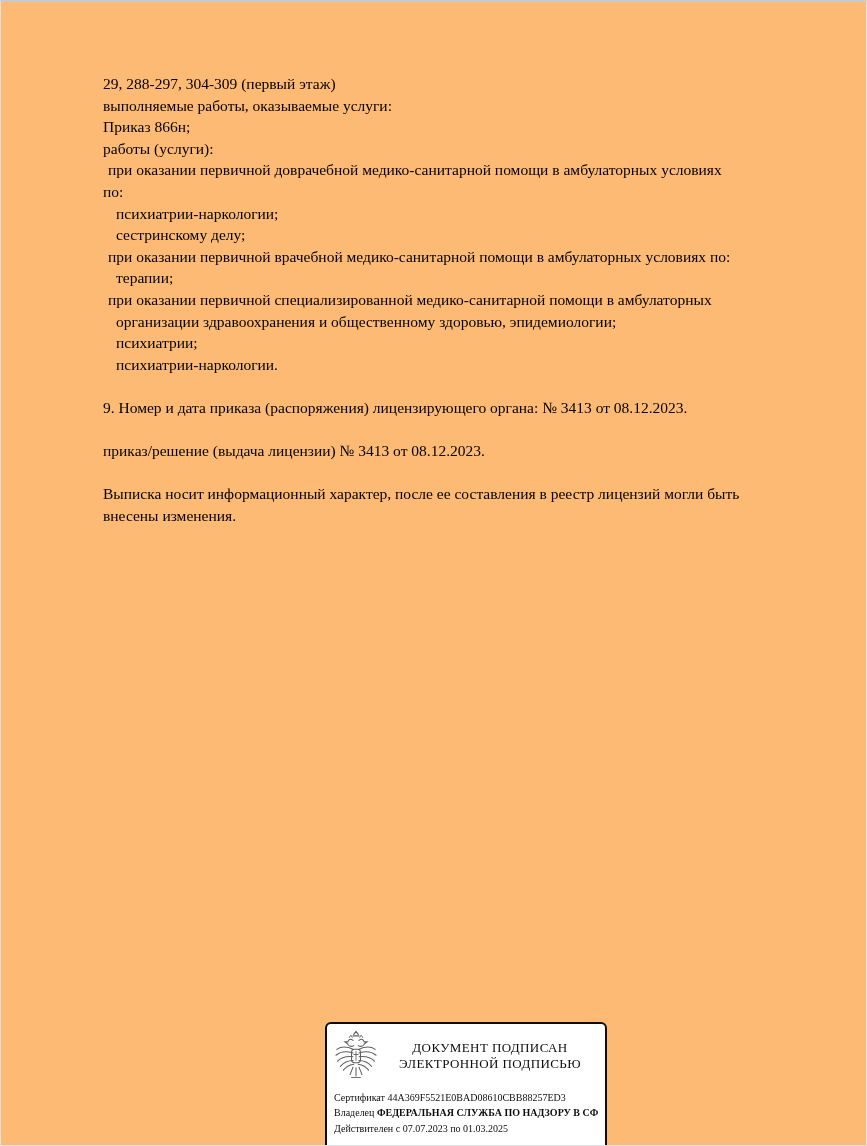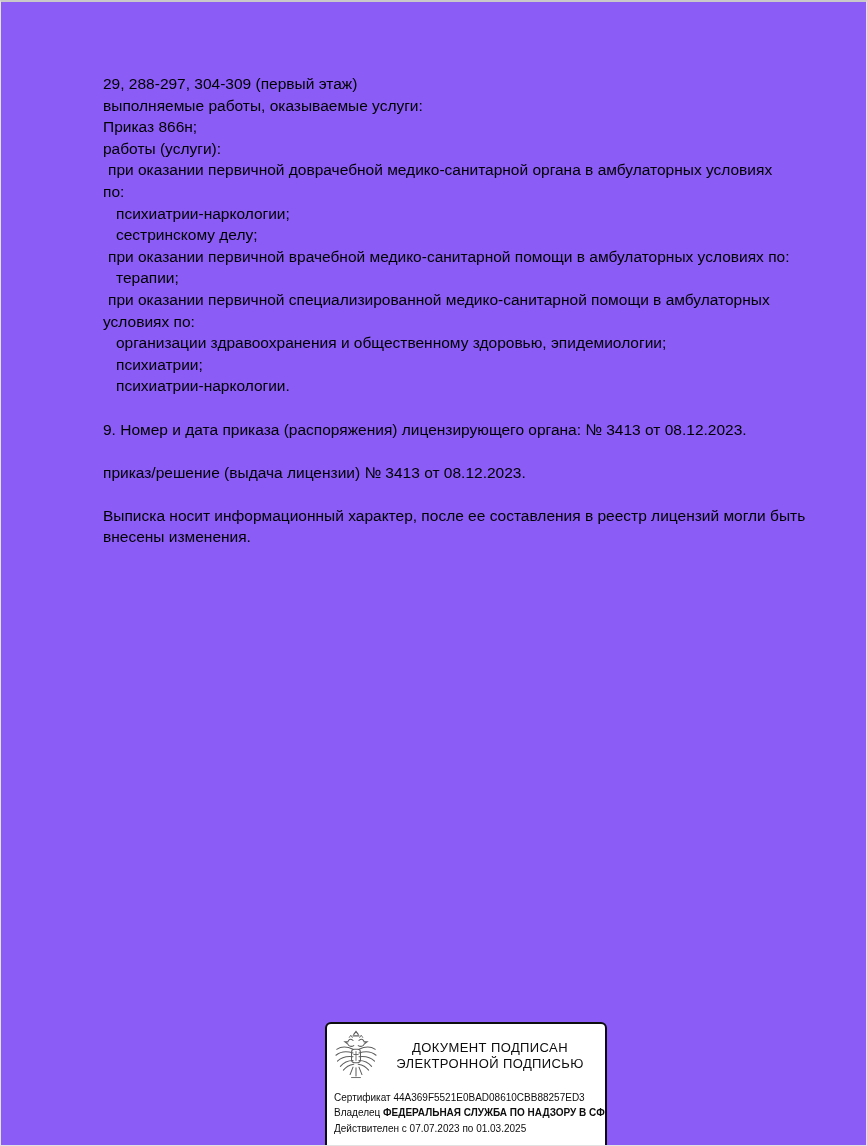--- a/index.html
+++ b/index.html
@@ -5,24 +5,24 @@
   html, body {
     margin: 0;
     padding: 0;
     background: #ffffff;
   }
   .page {
     position: relative;
     width: 867px;
     height: 1146px;
     box-sizing: border-box;
-    background: #8b5cf6;
+    background: #fdba74;
     border: 1px solid #e2e2e2;
     border-top: 2px solid #c9c9c9;
-    font-family: Liberation Sans, sans-serif;
+    font-family: Liberation Serif, serif;
     color: #000000;
     overflow: hidden;
   }
   .doc-body {
     position: absolute;
     top: 71px;
     left: 102px;
     width: 715px;
     font-size: 15.5px;
   }
@@ -79,28 +79,27 @@
 </head>
 <body>
 
 <div class="page">
 
   <div class="doc-body" id="doc-body">
       <div class="doc-line indent-0">29, 288-297, 304-309 (первый этаж)</div>
       <div class="doc-line indent-0">выполняемые работы, оказываемые услуги:</div>
       <div class="doc-line indent-0">Приказ 866н;</div>
       <div class="doc-line indent-0">работы (услуги):</div>
-      <div class="doc-line indent-1">при оказании первичной доврачебной медико-санитарной органа в амбулаторных условиях</div>
+      <div class="doc-line indent-1">при оказании первичной доврачебной медико-санитарной помощи в амбулаторных условиях</div>
       <div class="doc-line indent-0">по:</div>
       <div class="doc-line indent-2">психиатрии-наркологии;</div>
       <div class="doc-line indent-2">сестринскому делу;</div>
       <div class="doc-line indent-1">при оказании первичной врачебной медико-санитарной помощи в амбулаторных условиях по:</div>
       <div class="doc-line indent-2">терапии;</div>
       <div class="doc-line indent-1">при оказании первичной специализированной медико-санитарной помощи в амбулаторных</div>
-      <div class="doc-line indent-0">условиях по:</div>
       <div class="doc-line indent-2">организации здравоохранения и общественному здоровью, эпидемиологии;</div>
       <div class="doc-line indent-2">психиатрии;</div>
       <div class="doc-line indent-2">психиатрии-наркологии.</div>
       <div class="doc-line indent-0">&nbsp;</div>
       <div class="doc-line indent-0">9. Номер и дата приказа (распоряжения) лицензирующего органа: № 3413 от 08.12.2023.</div>
       <div class="doc-line indent-0">&nbsp;</div>
       <div class="doc-line indent-0">приказ/решение (выдача лицензии) № 3413 от 08.12.2023.</div>
       <div class="doc-line indent-0">&nbsp;</div>
       <div class="doc-line indent-0">Выписка носит информационный характер, после ее составления в реестр лицензий могли быть</div>
       <div class="doc-line indent-0">внесены изменения.</div>

